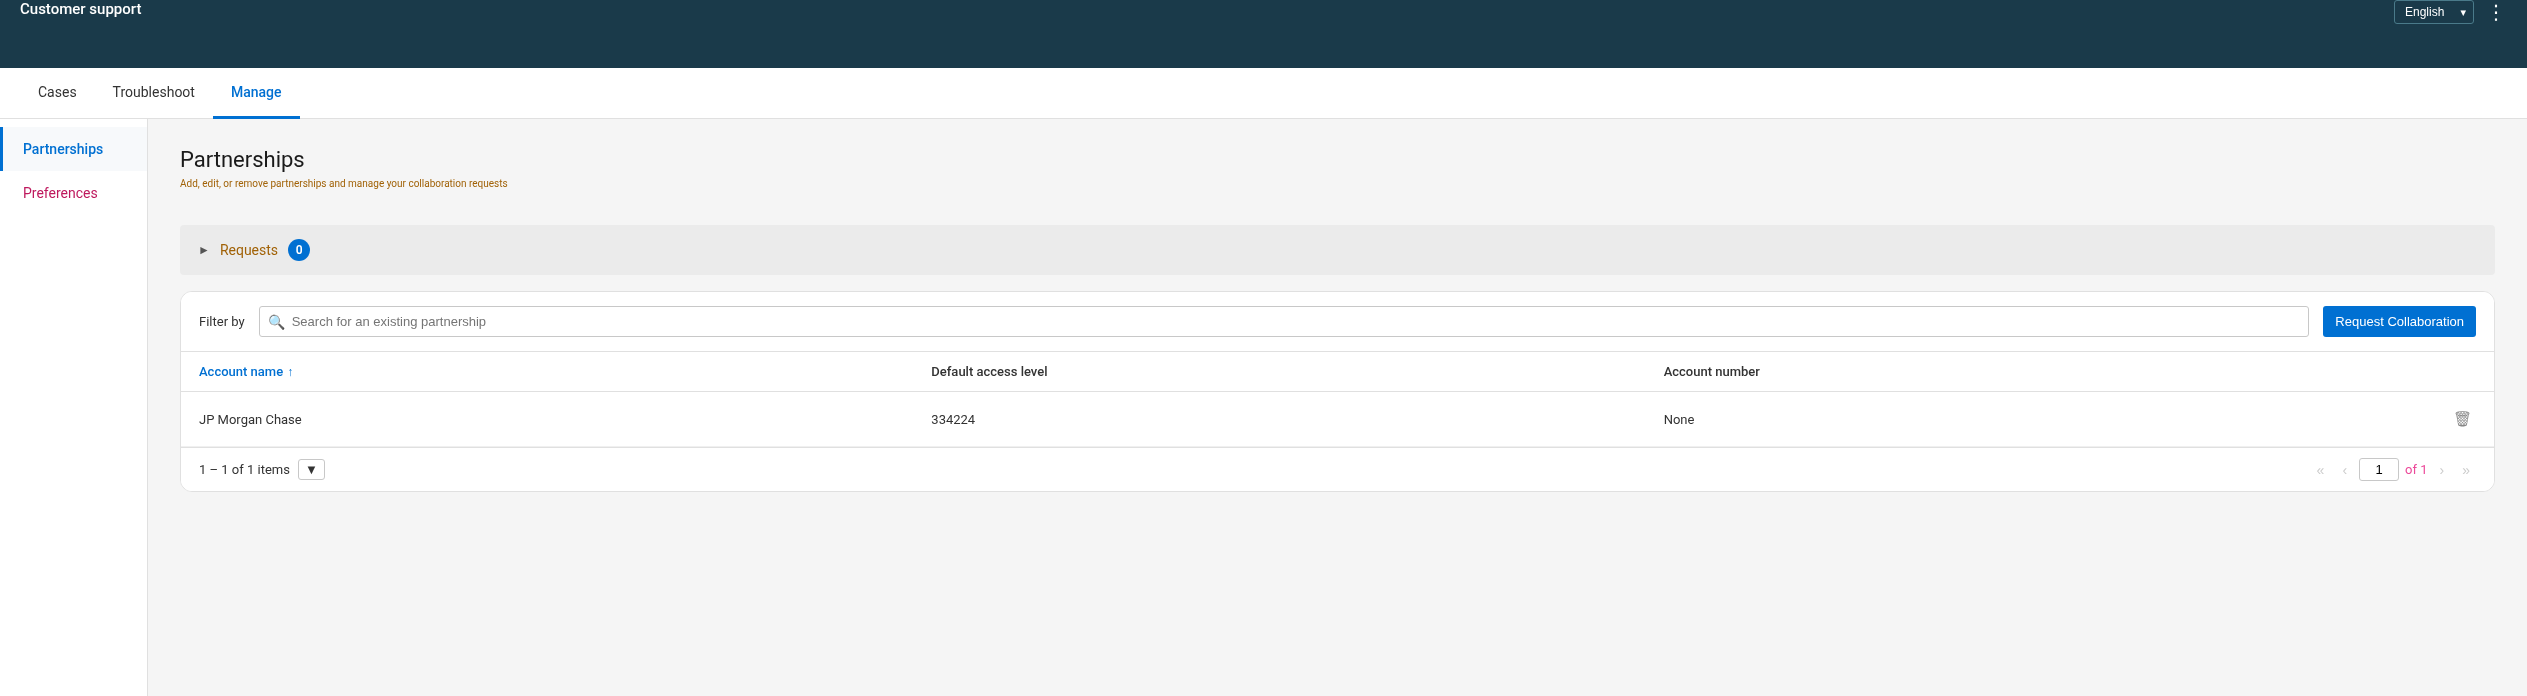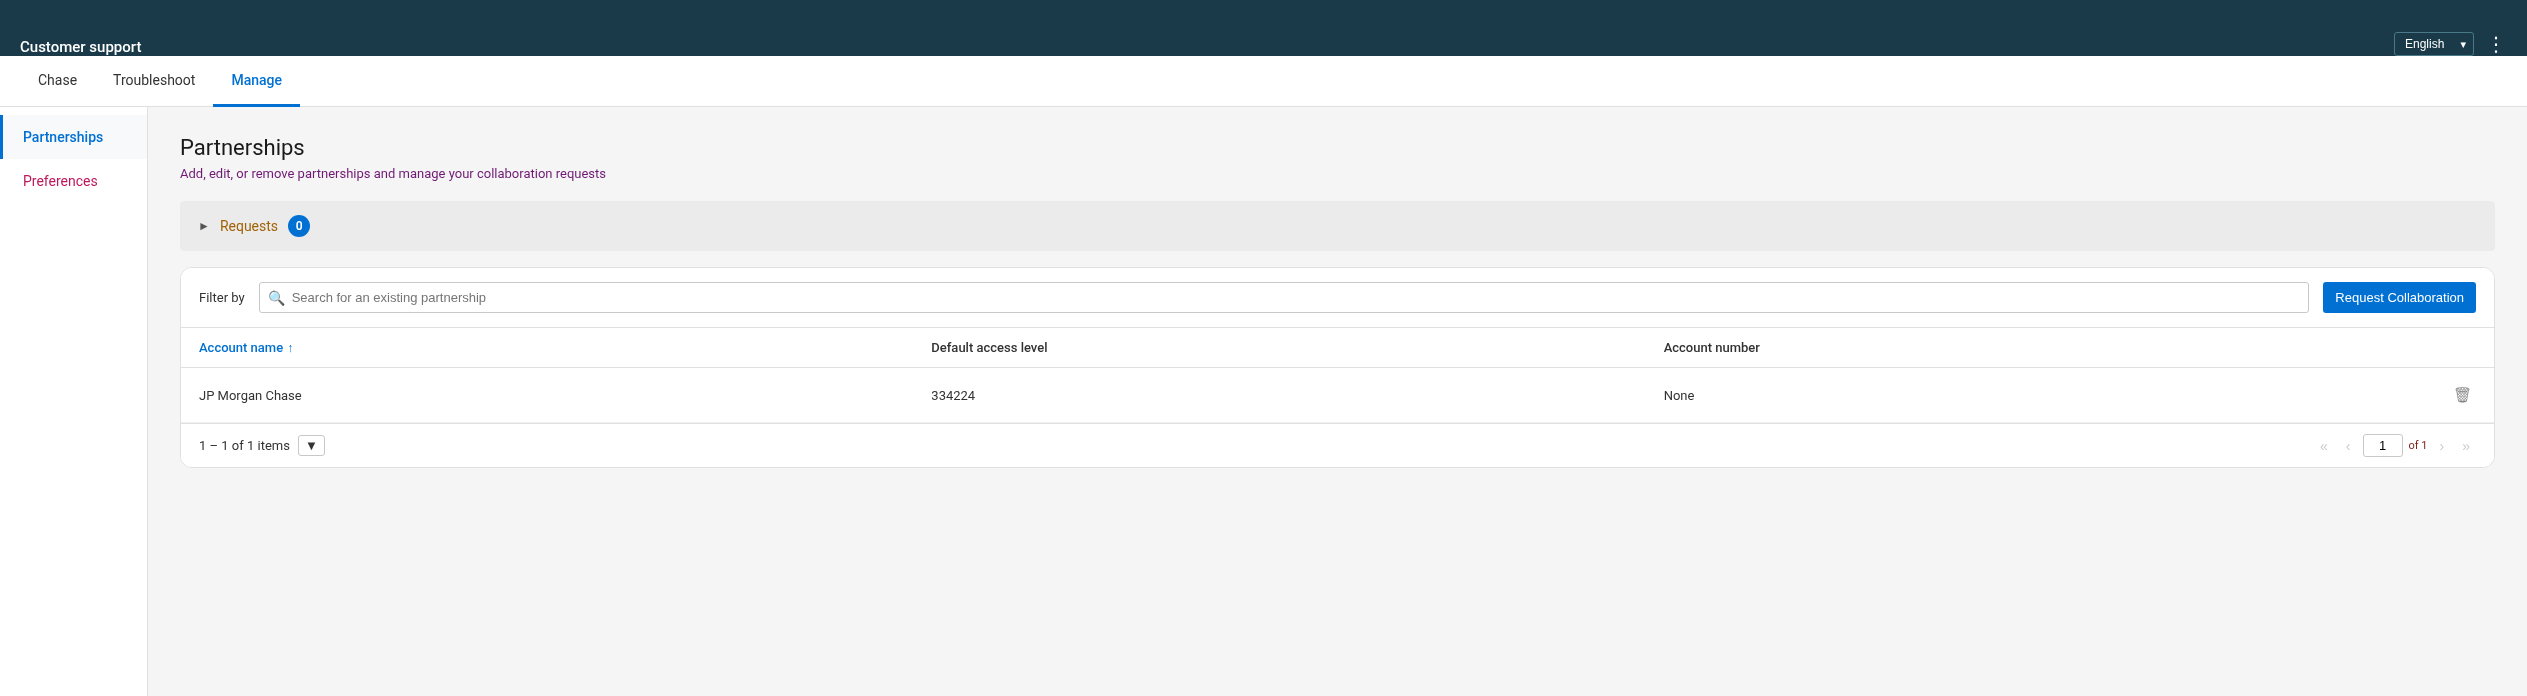--- a/index.html
+++ b/index.html
@@ -2,23 +2,23 @@
 <html><head>
   <meta charset="utf-8">
   <style>
     * { box-sizing: border-box; margin: 0; padding: 0; }
     body { font-family: -apple-system, BlinkMacSystemFont, 'Segoe UI', Roboto, sans-serif; font-size: 14px; background: #f5f5f5; }
 
     
     .topbar {
       background: #1a3a4a;
       color: white;
-      height: 56px;
-      display: flex;
-      align-items: flex-end;
+      height: 68px;
+      display: flex;
+      align-items: flex-start;
       justify-content: space-between;
       padding: 0 20px;
       gap: 18px;
     }
     .topbar-title { font-size: 15px; font-weight: 500; }
     .topbar-right { display: flex; align-items: center; gap: 12px; }
     .lang-select {
       background: #1a3a4a;
       border: 1px solid #4a7a8a;
       color: white;
@@ -99,23 +99,23 @@
       padding: 28px 32px;
       background: #f5f5f5;
     }
     .page-title {
       font-size: 22px;
       font-weight: 400;
       color: #1a1a1a;
       margin-bottom: 6px;
     }
     .page-subtitle {
-      font-size: 13px;
-      color: #701a75;
-      margin-bottom: 20px;
+      font-size: 10px;
+      color: #a16207;
+      margin-bottom: 36px;
     }
 
     
     .section-panel {
       background: #ebebeb;
       border-radius: 4px;
       margin-bottom: 16px;
       overflow: hidden;
     }
     .section-header {
@@ -268,39 +268,39 @@
     }
     .page-btn:disabled { color: #ccc; cursor: default; }
     .page-input {
       width: 40px;
       text-align: center;
       border: 1px solid #c8c8c8;
       border-radius: 3px;
       padding: 3px 4px;
       font-size: 13px;
     }
-    .page-of { font-size: 11px; color: #7f1d1d; }
+    .page-of { font-size: 13px; color: #ec4899; }
   </style>
 </head>
 <body>
 
 <div class="topbar">
   <span class="topbar-title">Customer support</span>
   <div class="topbar-right">
     <div class="lang-wrapper">
       <select class="lang-select">
         <option>English</option>
       </select>
     </div>
     <span class="more-icon">⋮</span>
   </div>
 </div>
 
 <div class="nav-tabs">
-  <span class="nav-tab">Chase</span>
+  <span class="nav-tab">Cases</span>
   <span class="nav-tab">Troubleshoot</span>
   <span class="nav-tab active">Manage</span>
 </div>
 
 <div class="layout">
 
   <div class="sidebar">
     <div class="sidebar-item active">
       <span>Partnerships</span>
     </div>

